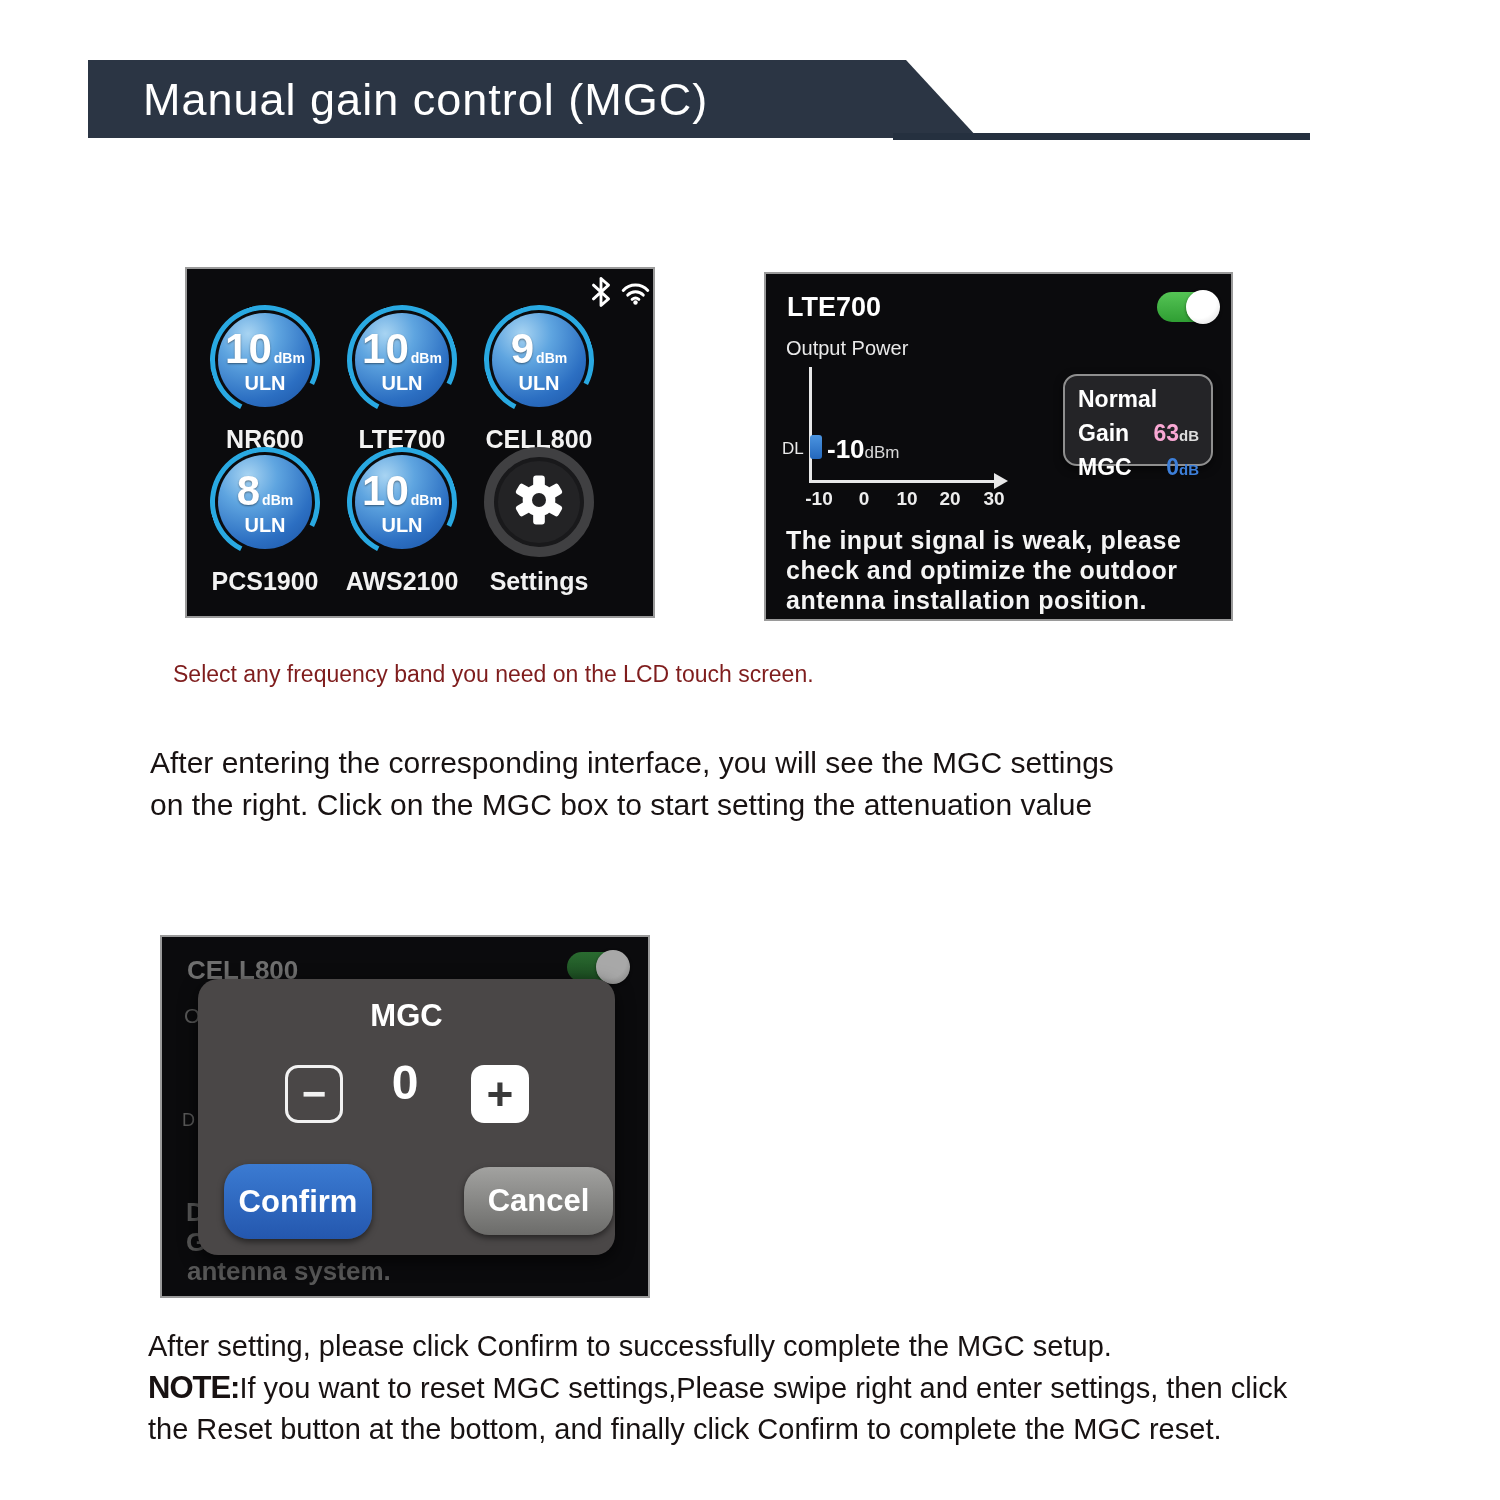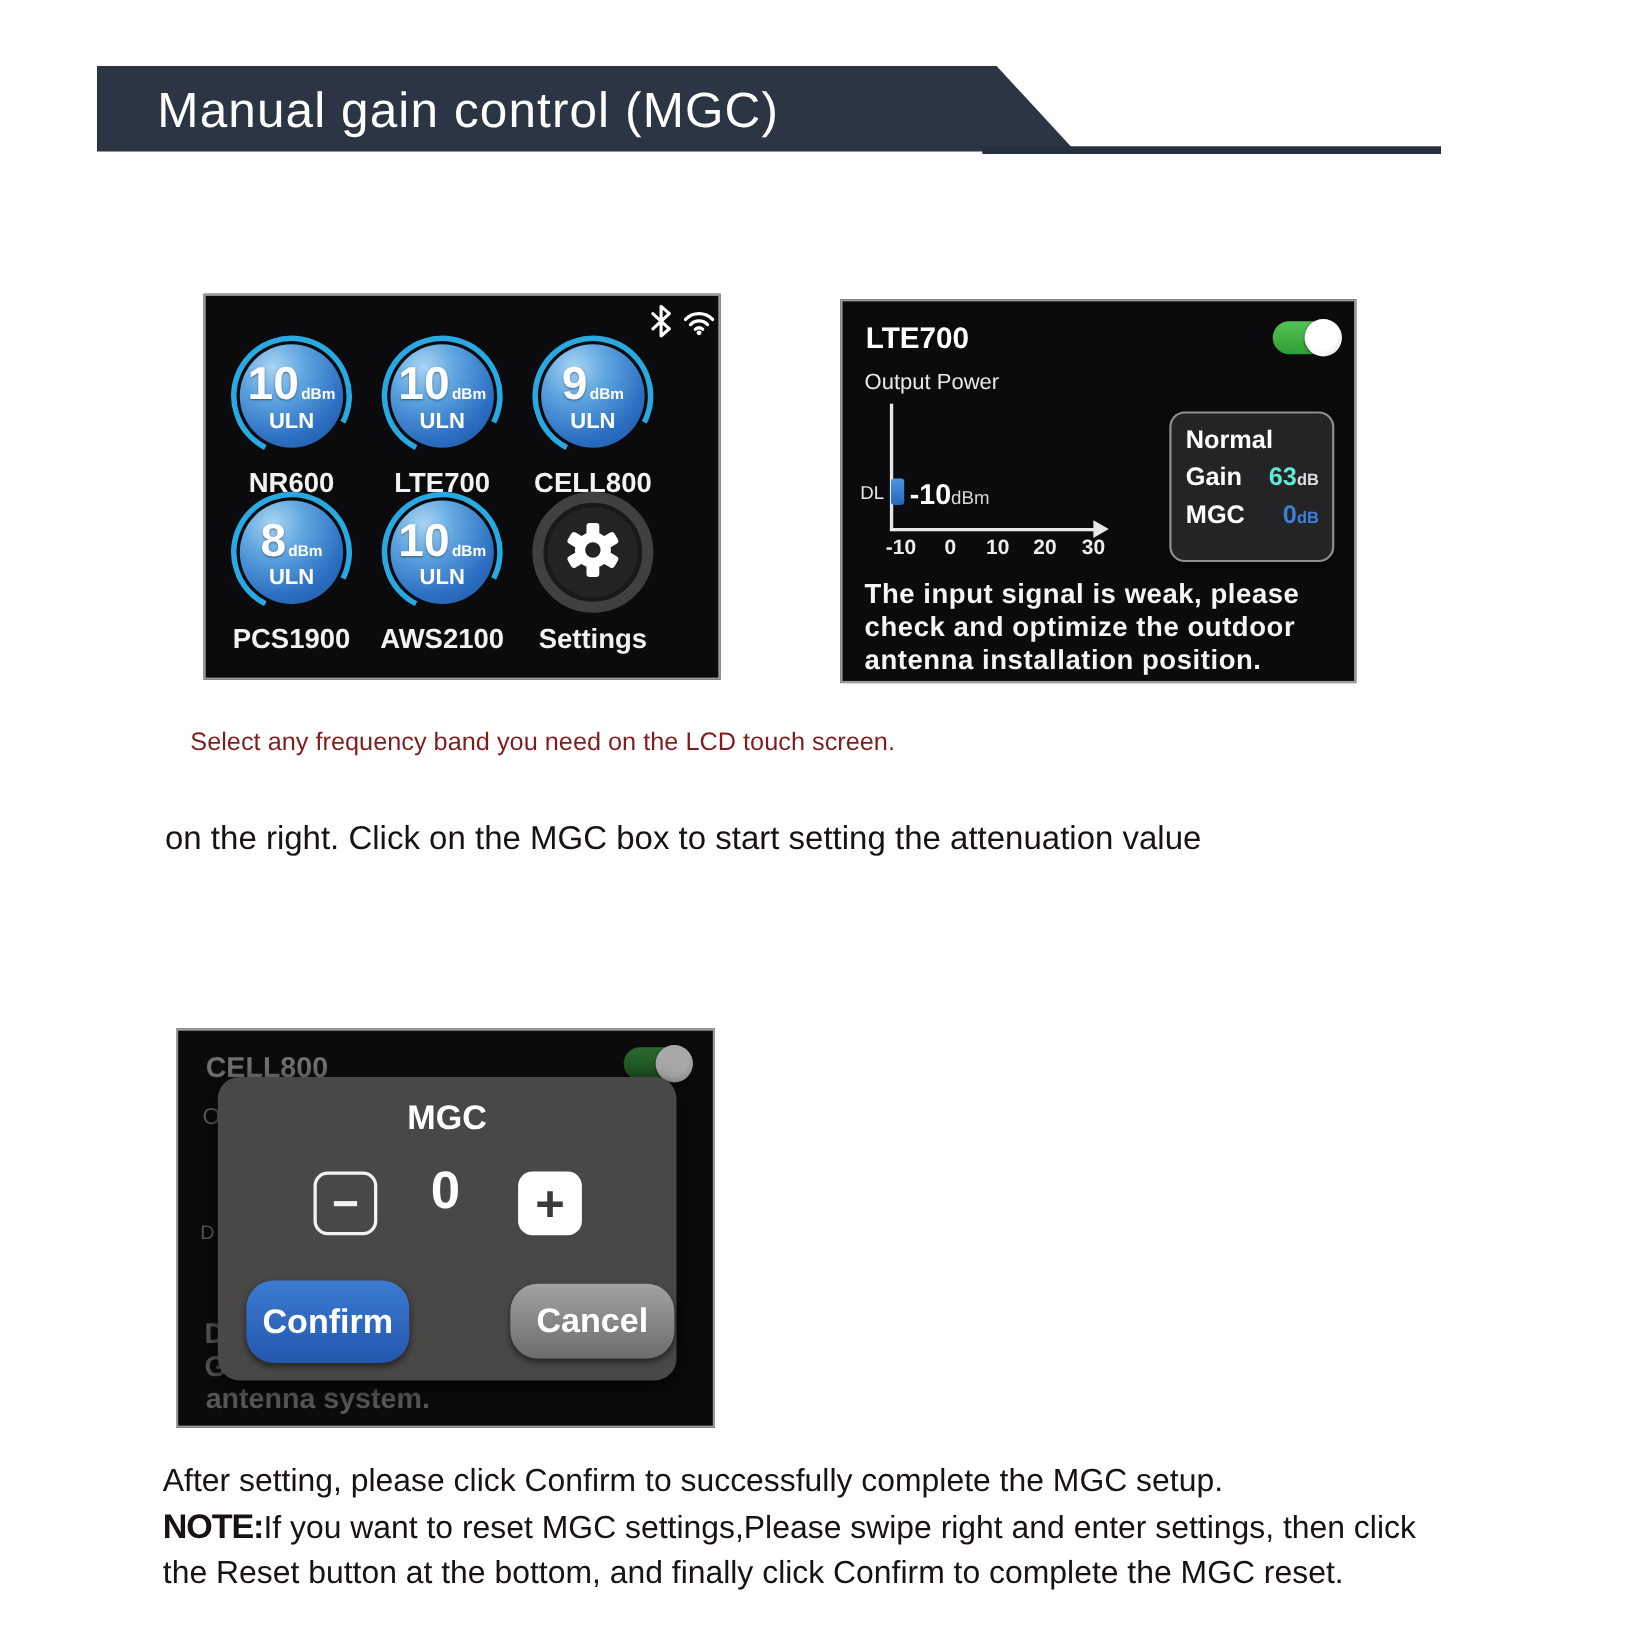--- a/index.html
+++ b/index.html
@@ -48,21 +48,21 @@
   .arrow-right{width:0;height:0;border-left:14px solid #e8e8e8;
         border-top:8px solid transparent;border-bottom:8px solid transparent;}
   .tick{position:absolute;transform:translateX(-50%);font-size:19px;font-weight:600;color:#ededed;line-height:1;}
   .dl-bar{background:linear-gradient(180deg,#4b94e0,#2468bd);border-radius:3px;}
   .panel{background:#242427;border:2px solid #8f8f8f;border-radius:14px;box-sizing:border-box;
         box-shadow:0 3px 8px rgba(0,0,0,.6);padding:12px 12px 0 13px;}
   .panel-status{font-size:23px;font-weight:bold;color:#fff;line-height:1;}
   .panel-row{display:flex;justify-content:space-between;align-items:baseline;margin-top:11px;}
   .panel-label{font-size:23px;font-weight:bold;color:#fff;line-height:1;}
   .pv{display:flex;align-items:baseline;line-height:1;}
-  .pv-num{font-size:23px;font-weight:bold;color:#5eead4;}
+  .pv-num{font-size:23px;font-weight:bold;color:#f9a8d4;}
   .pv-unit{font-size:15px;font-weight:600;color:#ddd;}
   .pv-blue .pv-num,.pv-blue .pv-unit{color:#3d7fd9;}
   .warn-line{font-size:25px;font-weight:bold;color:#f5f5f5;line-height:30px;letter-spacing:.5px;}
 
   
   .dim-title{font-size:26px;font-weight:bold;color:#6f6f6f;line-height:1;}
   .frag{color:#585858;line-height:1;}
   .dialog{background:#4a4747;border-radius:20px;box-shadow:0 6px 18px rgba(0,0,0,.65);z-index:10;}
   .dlg-title{text-align:center;font-size:31px;font-weight:bold;color:#fff;line-height:1;}
   .step-btn{position:absolute;width:58px;height:58px;border-radius:13px;box-sizing:border-box;
@@ -220,21 +220,21 @@
         <span style="font-size:17px;color:#d8d8d8;">dBm</span>
     </div>
     <div class="abs" style="left:0;top:215px;width:469px;height:22px;">
       <span class="tick" style="left:53px;">-10</span>
       <span class="tick" style="left:98px;">0</span>
       <span class="tick" style="left:141px;">10</span>
       <span class="tick" style="left:184px;">20</span>
       <span class="tick" style="left:228px;">30</span>
     </div>
 
-    <div class="abs panel" style="left:297px;top:100px;width:150px;height:137px;">
+    <div class="abs panel" style="left:297px;top:100px;width:150px;height:92px;">
       <div class="panel-status">Normal</div>
       <div class="panel-row">
         <span class="panel-label">Gain</span>
         <span class="pv">
             <span class="pv-num">63</span>
             <span class="pv-unit">dB</span>
           </span>
       </div>
       <div class="panel-row">
         <span class="panel-label">MGC</span>
@@ -248,20 +248,21 @@
     <div class="abs" style="left:20px;top:251px;">
       <div class="warn-line">The input signal is weak, please</div>
       <div class="warn-line">check and optimize the outdoor</div>
       <div class="warn-line">antenna installation position.</div>
     </div>
   </div>
 
   <div class="abs caption" style="left:173px;top:663px;">Select any frequency band you need on the LCD touch screen.</div>
 
   <div class="abs" style="left:150px;top:742px;">
+    <div class="para-line">After entering the corresponding interface, you will see the MGC settings</div>
     <div class="para-line">on the right. Click on the MGC box to start setting the attenuation value</div>
   </div>
 
   <div class="abs screen" style="left:160px;top:935px;width:490px;height:363px;">
     <div class="abs dim-title" style="left:25px;top:20px;">CELL800</div>
     <div class="abs toggle toggle-dim" style="left:405px;top:15px;">
       <div class="knob knob-gray"></div>
     </div>
     <div class="abs frag" style="left:22px;top:68px;font-size:21px;">O</div>
     <div class="abs frag" style="left:20px;top:174px;font-size:18px;">D</div>

